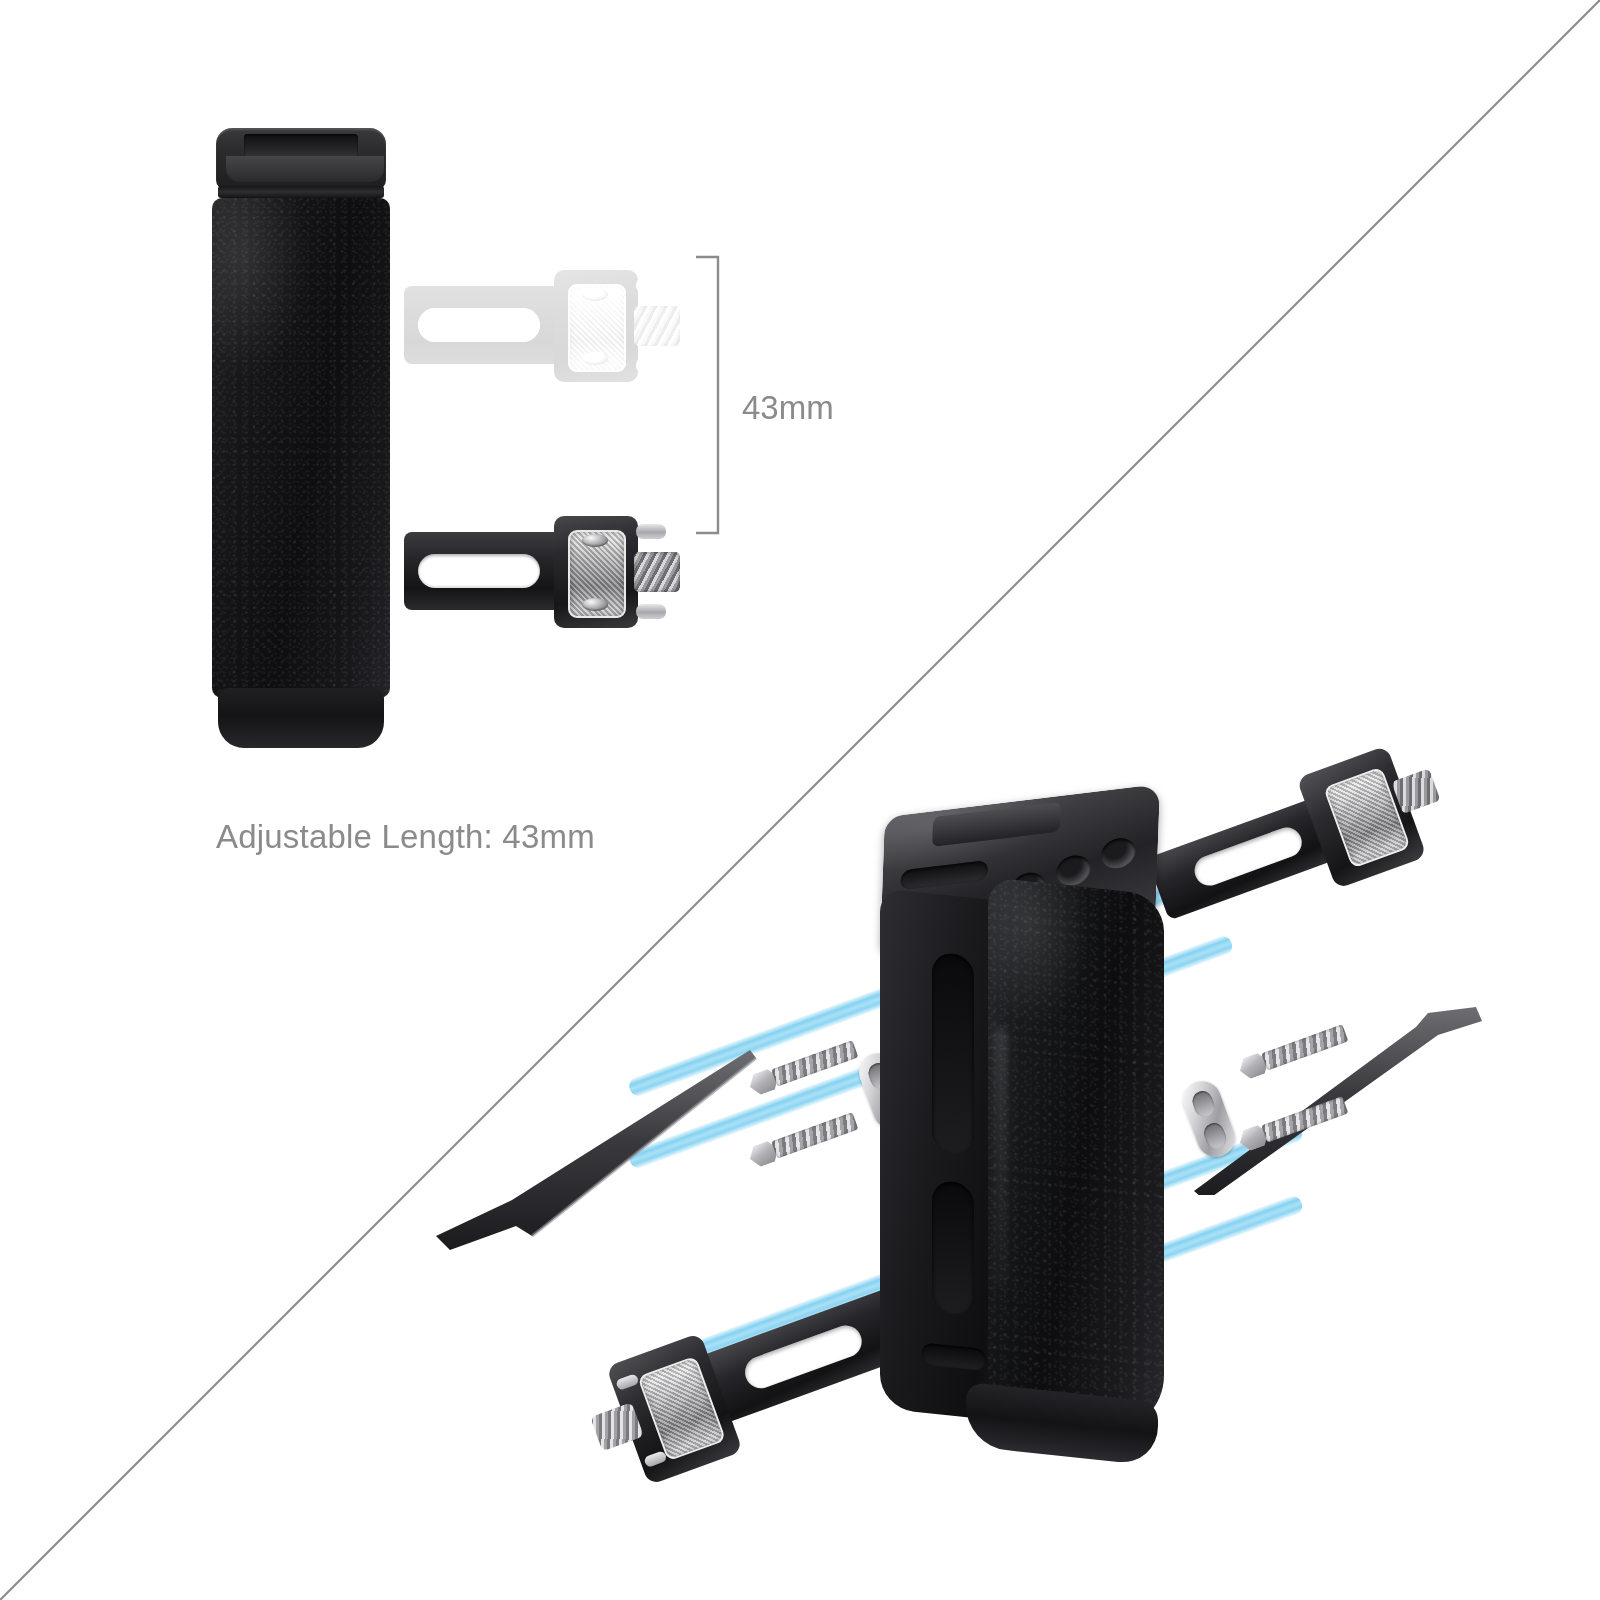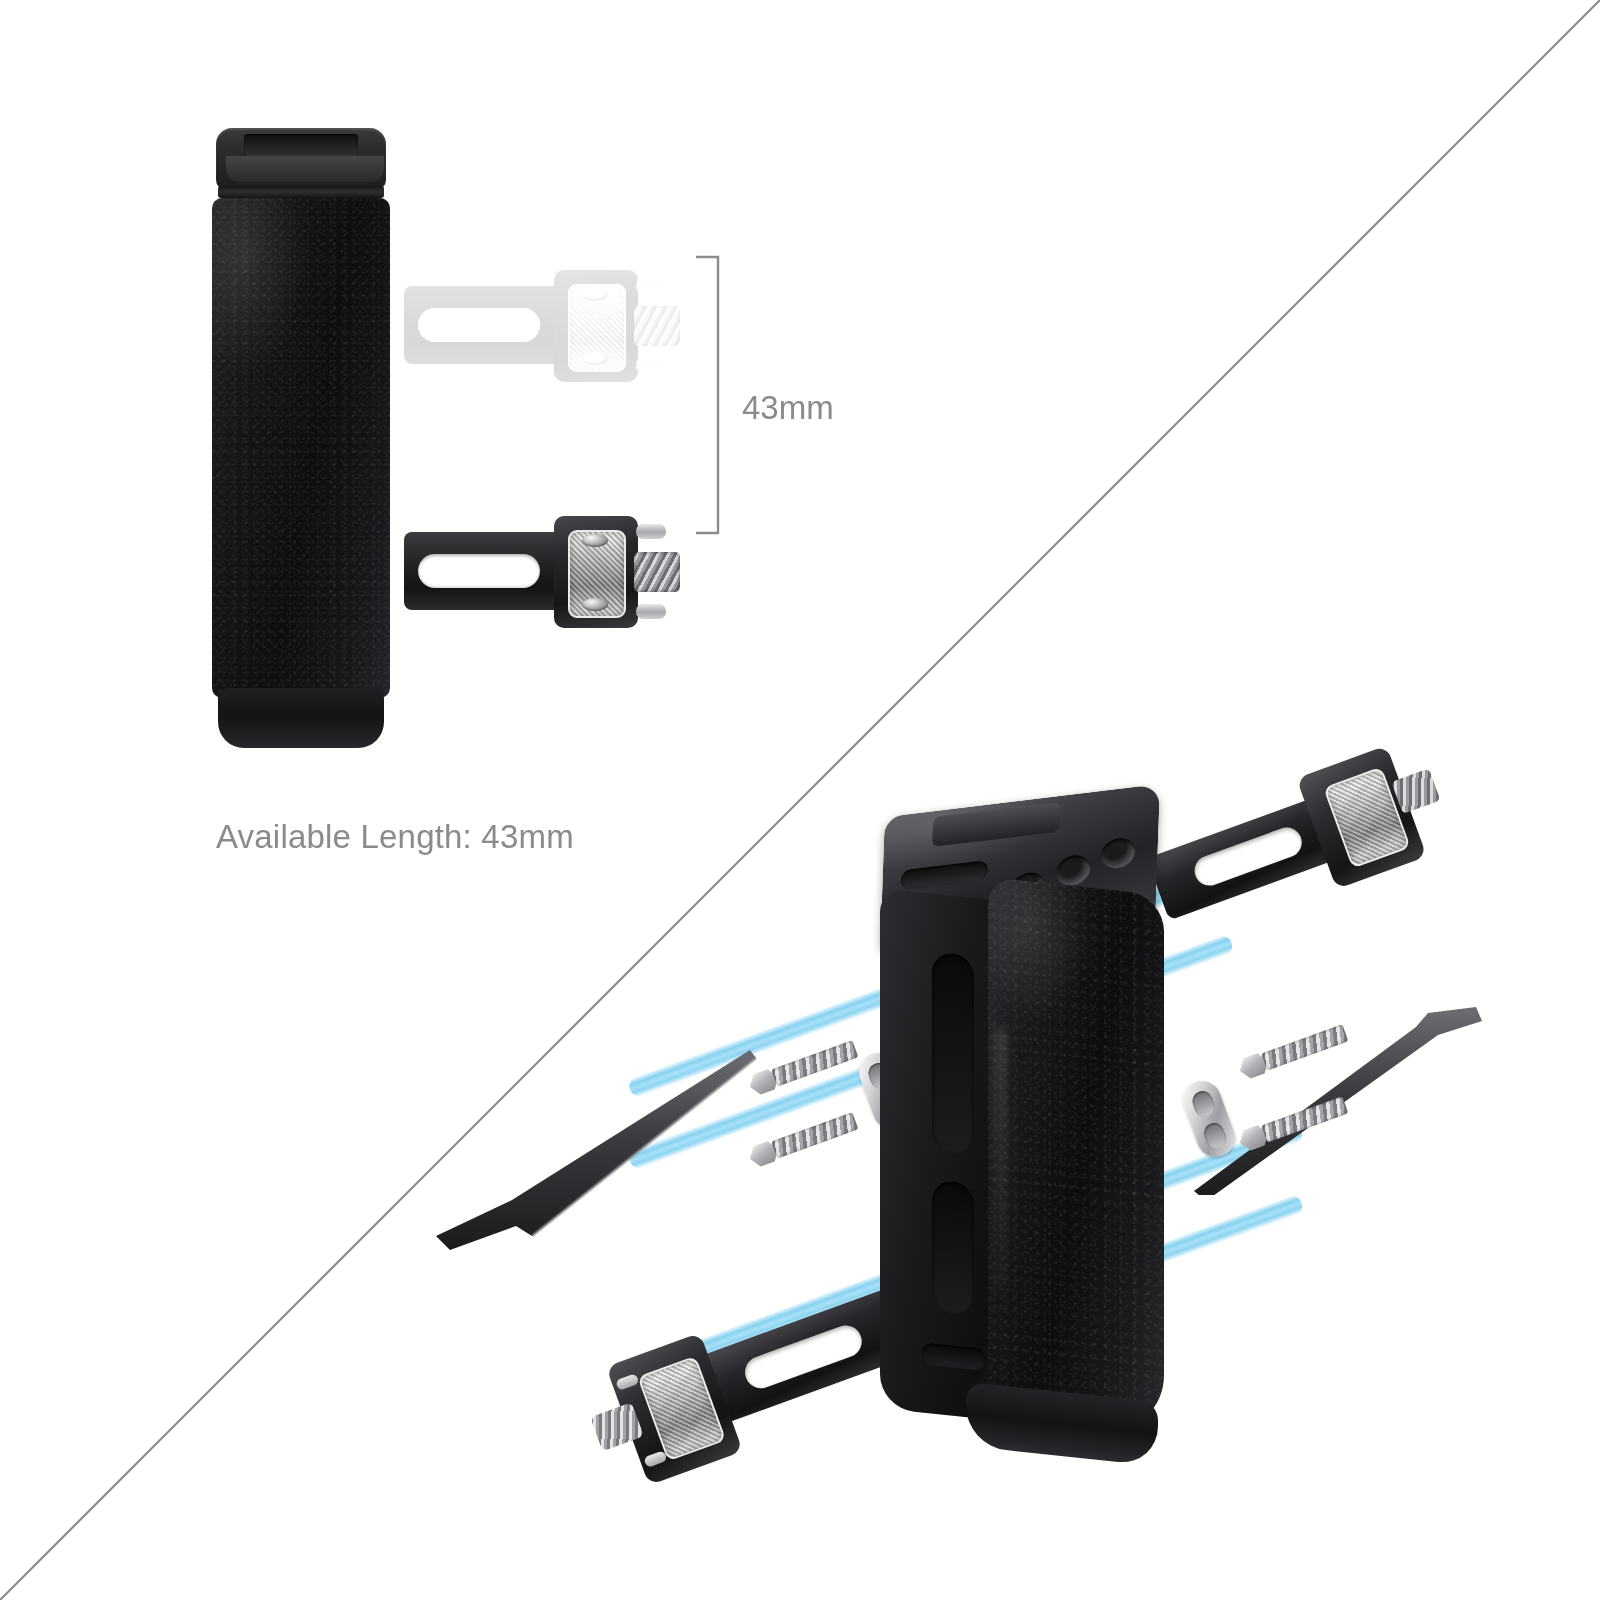--- a/index.html
+++ b/index.html
@@ -261,21 +261,21 @@
       <div class="thread"></div>
     </div>
 
     <svg class="dimbracket" width="60" height="280">
       <path d="M6 2 H28 V278 H6" fill="none" stroke="#8c8c8c" stroke-width="2.4"></path>
     </svg>
   </div>
 
   <div class="dim-label">43mm</div>
 
-  <div class="caption" id="caption-adjustable">Available Length: 43mm</div>
+  <div class="caption" id="caption-adjustable">Adjustable Length: 43mm</div>
 
   <div class="panelB">
 
     <div class="blue-beam" style="left:230px; top:300px; width:640px; transform:rotate(-20deg);"></div>
     <div class="blue-beam" style="left:230px; top:372px; width:640px; transform:rotate(-20deg);"></div>
 
     <div class="blue-beam" style="left:300px; top:560px; width:640px; transform:rotate(-20deg);"></div>
     <div class="blue-beam" style="left:300px; top:632px; width:640px; transform:rotate(-20deg);"></div>
 
     <svg class="hexkey" style="left:20px; top:270px;" width="340" height="230" viewBox="0 0 340 230">

